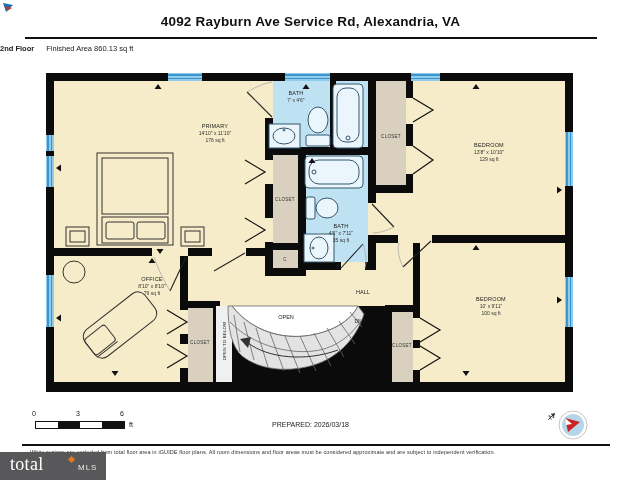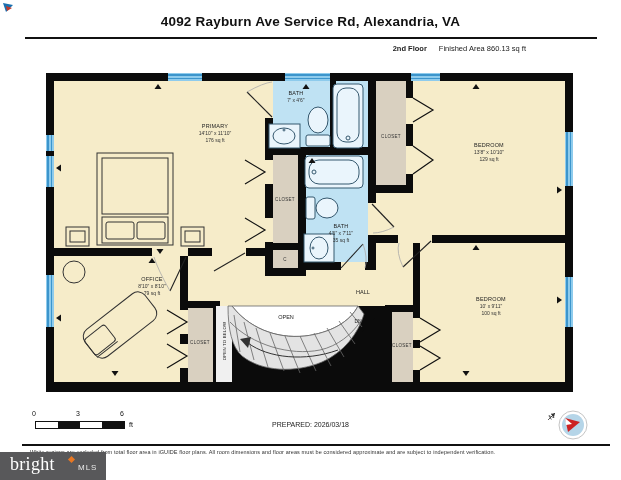--- a/index.html
+++ b/index.html
@@ -1,19 +1,19 @@
 <!DOCTYPE html>
 <html><head>
 <meta charset="utf-8">
 <style>
   html,body{margin:0;padding:0;}
   body{width:621px;height:480px;background:#fff;font-family:"Liberation Sans",sans-serif;position:relative;overflow:hidden;}
   .page-title{position:absolute;top:14px;left:0;width:621px;text-align:center;font-size:13.5px;font-weight:bold;color:#111;letter-spacing:.2px;}
   .header-rule{position:absolute;top:37px;left:25px;width:572px;height:2px;background:#111;}
-  .subtitle{position:absolute;top:44px;left:0;width:526px;text-align:right;font-size:7.5px;color:#222;}
+  .subtitle{position:absolute;top:44px;left:0;width:584px;text-align:left;font-size:7.5px;color:#222;}
   .subtitle .fl{font-weight:bold;margin-right:12px;}
   
   .plan{position:absolute;left:46px;top:73px;width:527px;height:319px;background:#0b0b0b;}
   .floor{position:absolute;left:8px;top:8px;width:511px;height:301px;background:#f6ecc9;}
   .region{position:absolute;}
   .bath{background:#bfe2f3;}
   .closet{background:#d9d0c0;}
   .wall{position:absolute;background:#0b0b0b;}
   .win-v{position:absolute;background:repeating-linear-gradient(to right,#8ecbec 0 1.5px,#3c95cc 1.5px 3.2px);}
   .win-h{position:absolute;background:repeating-linear-gradient(to bottom,#8ecbec 0 1.5px,#3c95cc 1.5px 3.2px);}
@@ -301,16 +301,16 @@
     <text x="4" y="14" font-size="7" fill="#333">N</text>
   </g>
   <line x1="3" y1="16" x2="10" y2="9" stroke="#333" stroke-width="0.8"></line>
   <polygon points="10,9 6,10 9,13" fill="#333"></polygon>
 </svg>
 
 <div class="footer-rule"></div>
 <div class="disclaimer">White regions are excluded from total floor area in iGUIDE floor plans. All room dimensions and floor areas must be considered approximate and are subject to independent verification.</div>
 
 <div class="brand">
-  <span class="bname">bright</span>
+  <span class="bname">total</span>
   <span class="spark"></span>
   <span class="bsuf">MLS</span>
 </div>
 
 </body></html>

